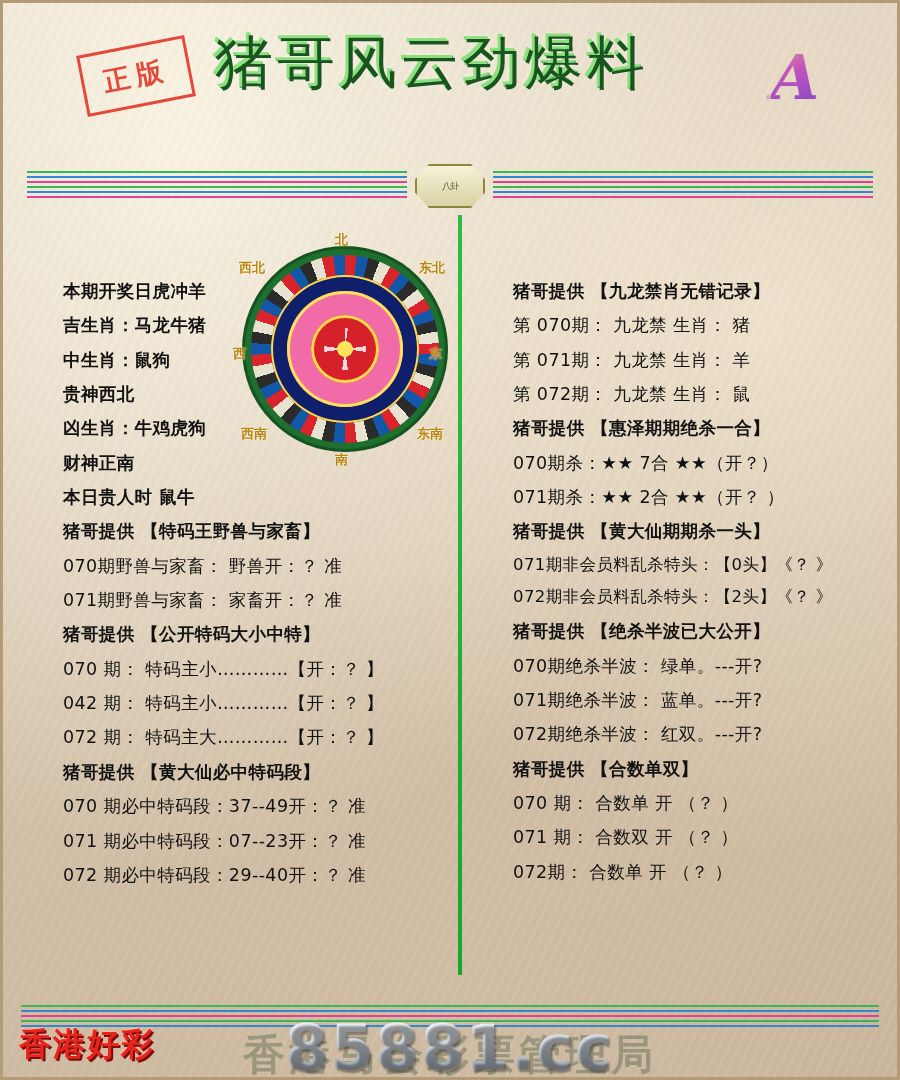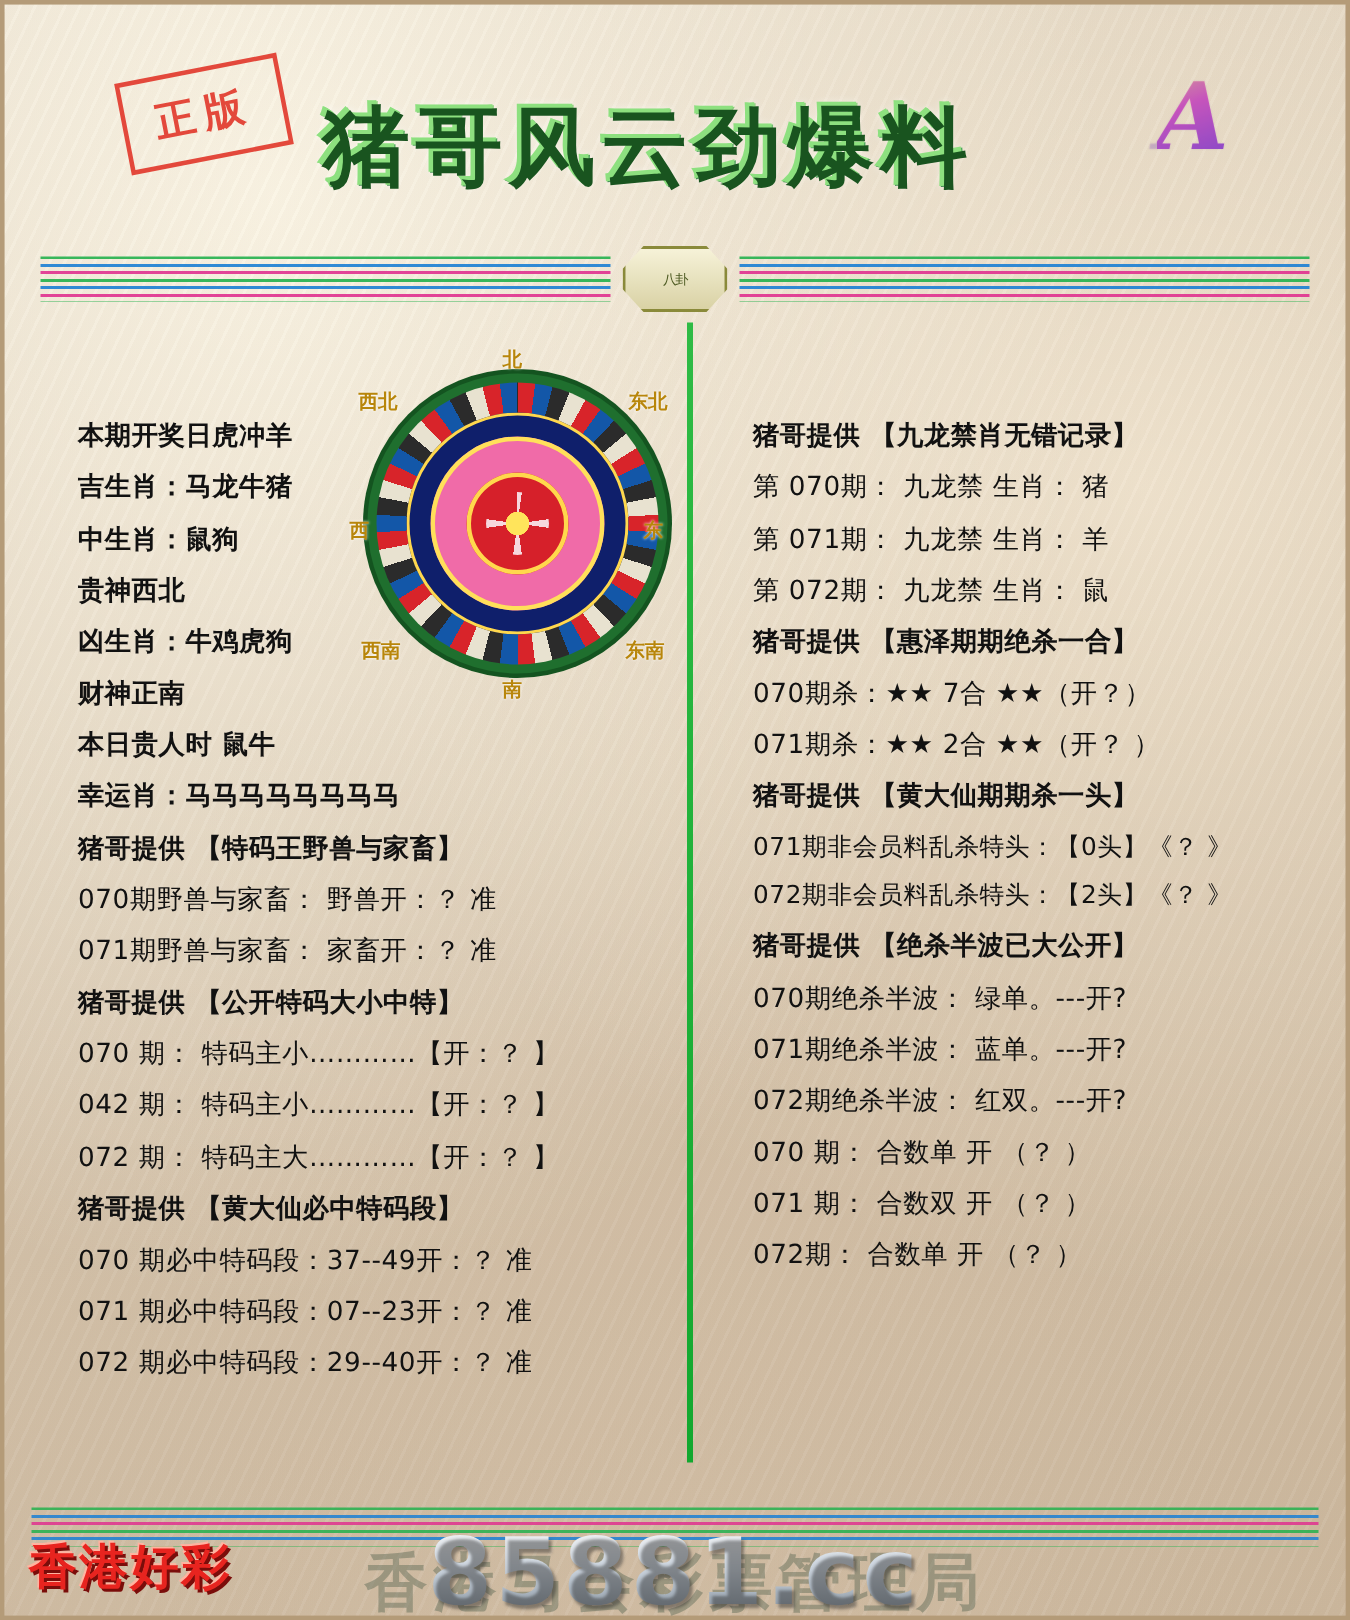--- a/index.html
+++ b/index.html
@@ -54,23 +54,23 @@
     color: #e23b2e;
     font-size: 27px;
     font-weight: bold;
     letter-spacing: 6px;
     font-family: "DejaVu Sans", sans-serif;
     opacity: 0.92;
   }
   .main-title {
     position: absolute;
     left: 210px;
-    top: 55px;
+    top: 20px;
     font-size: 58px;
-    font-weight: bold;
+    font-weight: normal;
     letter-spacing: 4px;
     font-family: "DejaVu Sans", sans-serif;
     color: #2f8f3a;
     text-shadow:
       2px 2px 0 #19541f,
       -1px -1px 0 #8de07f,
       0 0 6px rgba(255,255,255,0.6);
     background: linear-gradient(180deg, #9fe07a 0%, #2f9a3c 45%, #16682a 100%);
     -webkit-background-clip: text;
     background-clip: text;
@@ -160,21 +160,21 @@
     position: absolute;
     top: 62px;
   }
   .col.left { left: 48px; width: 400px; }
   .col.right { left: 498px; width: 392px; }
 
   .line {
     font-size: 17.5px;
     color: #111;
     line-height: 1.62;
-    margin: 0 0 6px 1px;
+    margin: 0 0 6px 12px;
     white-space: pre;
     font-family: "DejaVu Sans", "Liberation Sans", sans-serif;
     letter-spacing: 0.4px;
   }
   .line.bold { font-weight: bold; }
   .line.small { font-size: 16.5px; }
 
   
   .wheel-wrap {
     position: absolute;
@@ -359,21 +359,20 @@
     </div>
 
     <div class="col left">
       <div class="line bold">本期开奖日虎冲羊</div>
       <div class="line bold">吉生肖：马龙牛猪</div>
       <div class="line bold">中生肖：鼠狗</div>
       <div class="line bold">贵神西北</div>
       <div class="line bold">凶生肖：牛鸡虎狗</div>
       <div class="line bold">财神正南</div>
       <div class="line bold">本日贵人时 鼠牛</div>
-      <div class="line bold">幸运肖：马马马马马马马马</div>
       <div class="line bold">猪哥提供 【特码王野兽与家畜】</div>
       <div class="line">070期野兽与家畜： 野兽开：？ 准</div>
       <div class="line">071期野兽与家畜： 家畜开：？ 准</div>
       <div class="line bold">猪哥提供 【公开特码大小中特】</div>
       <div class="line">070 期： 特码主小…………【开：？ 】</div>
       <div class="line">042 期： 特码主小…………【开：？ 】</div>
       <div class="line">072 期： 特码主大…………【开：？ 】</div>
       <div class="line bold">猪哥提供 【黄大仙必中特码段】</div>
       <div class="line">070 期必中特码段：37--49开：？ 准</div>
       <div class="line">071 期必中特码段：07--23开：？ 准</div>
@@ -388,20 +387,21 @@
       <div class="line bold">猪哥提供 【惠泽期期绝杀一合】</div>
       <div class="line">070期杀：★★ 7合 ★★（开？）</div>
       <div class="line">071期杀：★★ 2合 ★★（开？ ）</div>
       <div class="line bold">猪哥提供 【黄大仙期期杀一头】</div>
       <div class="line small">071期非会员料乱杀特头：【0头】《？ 》</div>
       <div class="line small">072期非会员料乱杀特头：【2头】《？ 》</div>
       <div class="line bold">猪哥提供 【绝杀半波已大公开】</div>
       <div class="line">070期绝杀半波： 绿单。---开?</div>
       <div class="line">071期绝杀半波： 蓝单。---开?</div>
       <div class="line">072期绝杀半波： 红双。---开?</div>
+      <div class="line bold">猪哥提供 【合数单双】</div>
       <div class="line">070 期： 合数单 开 （？ ）</div>
       <div class="line">071 期： 合数双 开 （？ ）</div>
       <div class="line">072期： 合数单 开 （？ ）</div>
     </div>
   </div>
 
   <div class="footer">
     <div class="foot-squiggle"></div>
     <div class="watermark">香港马会彩票管理局</div>
     <div class="foot-brand">香港好彩</div>

